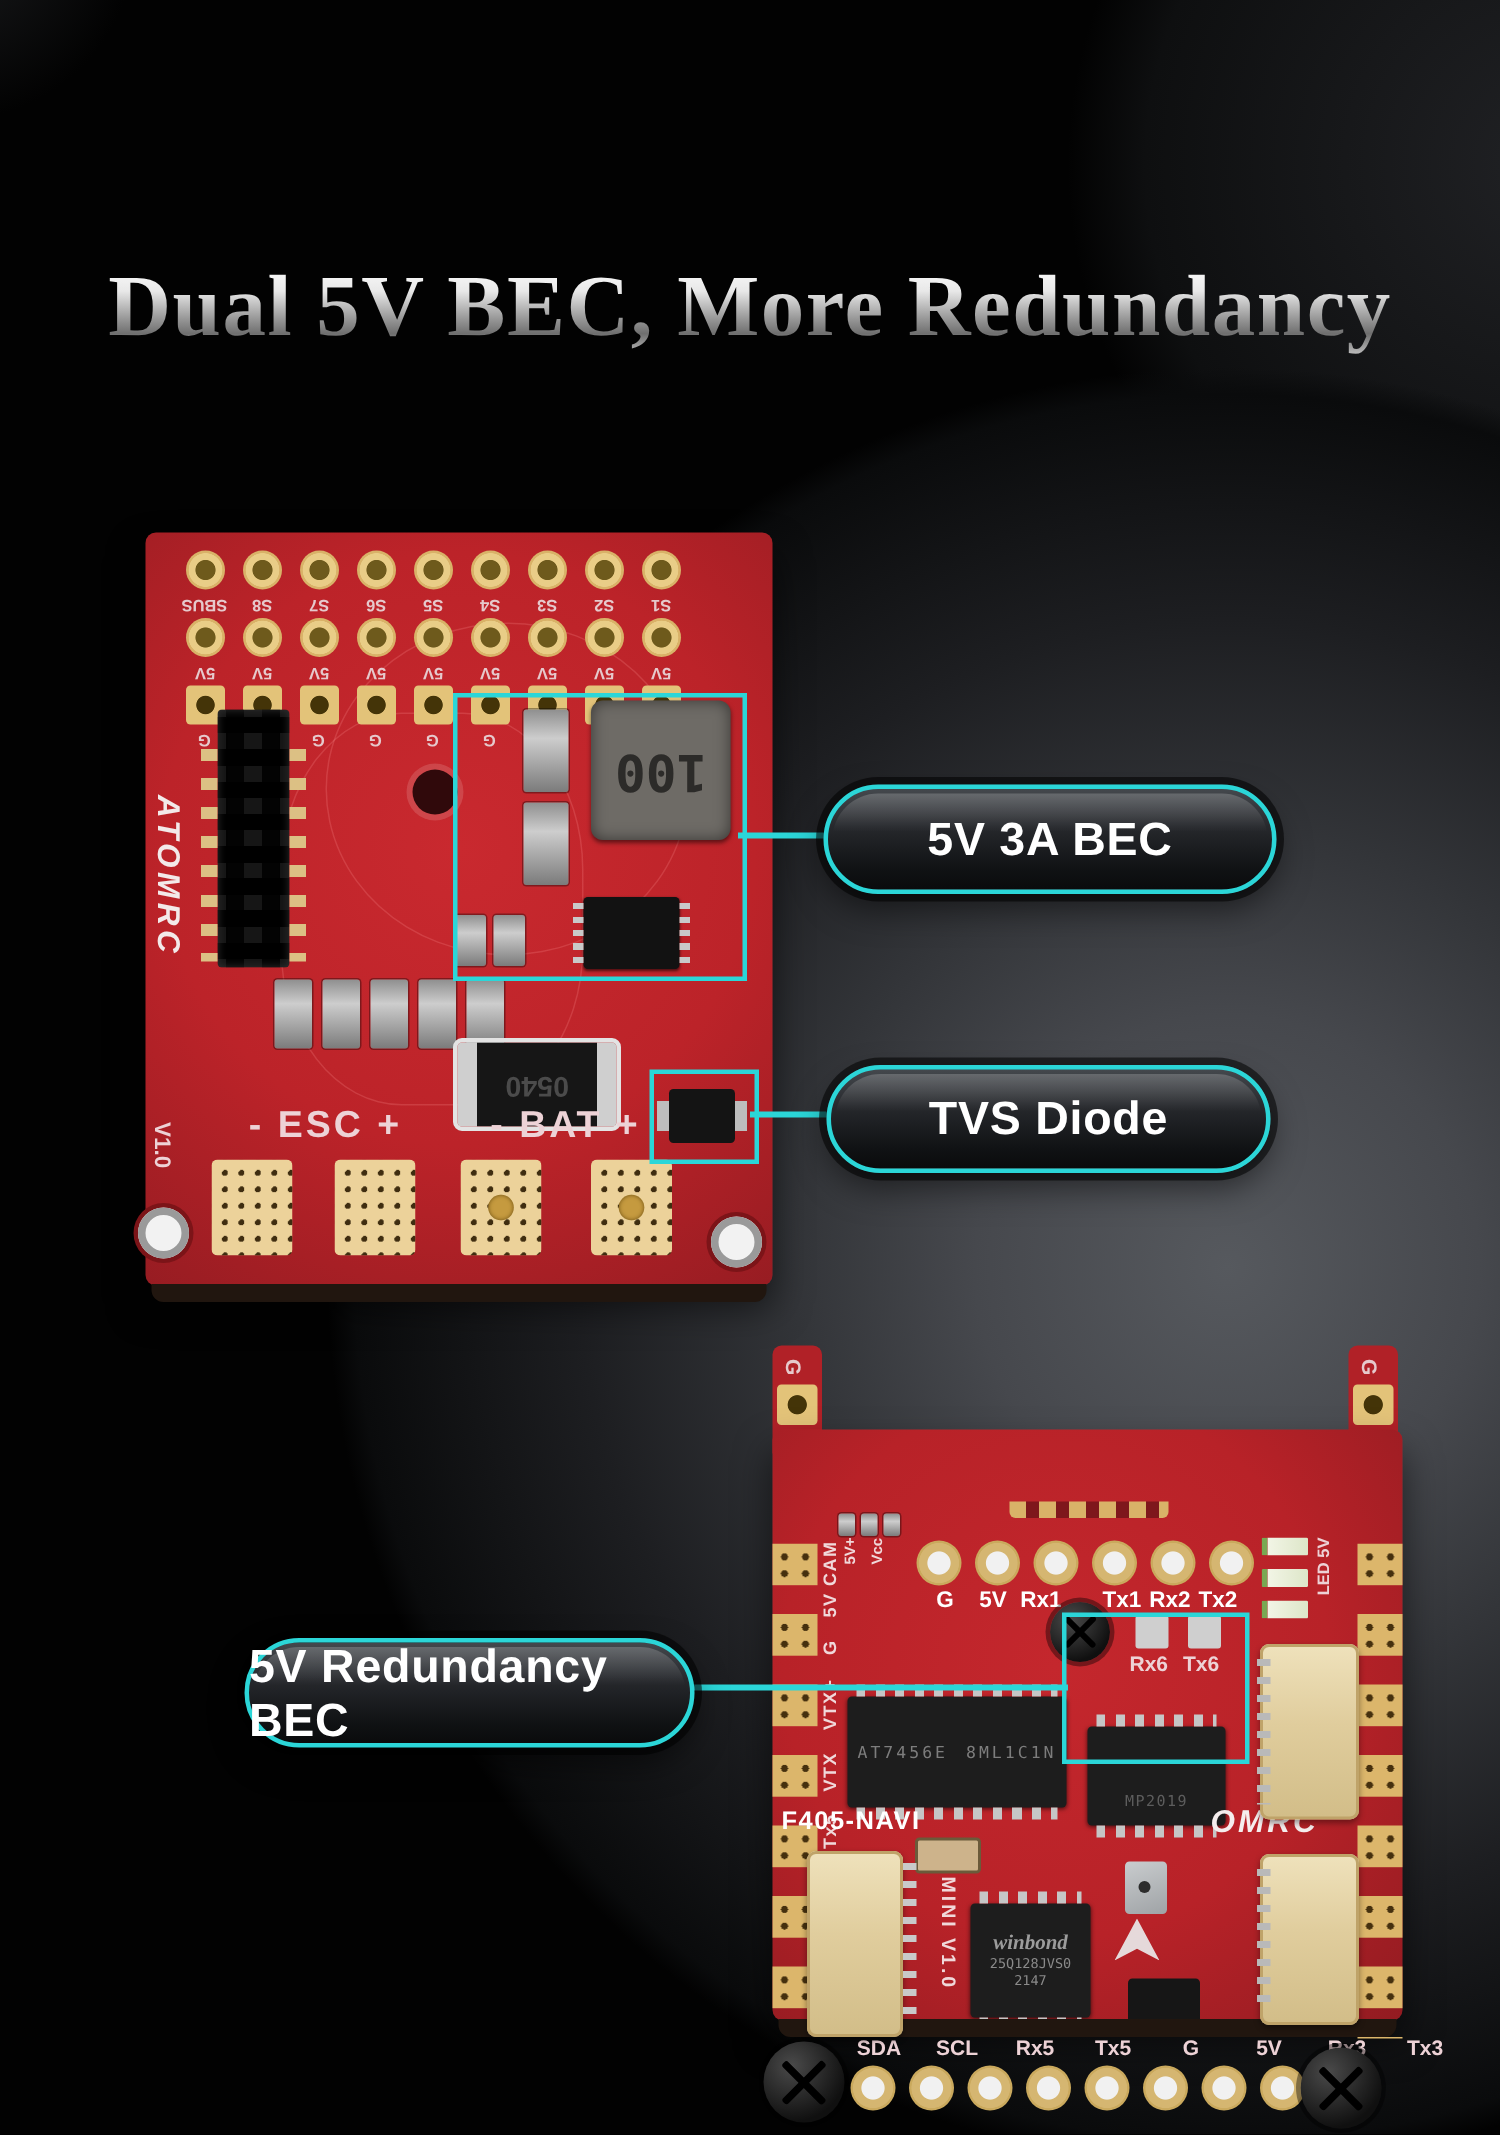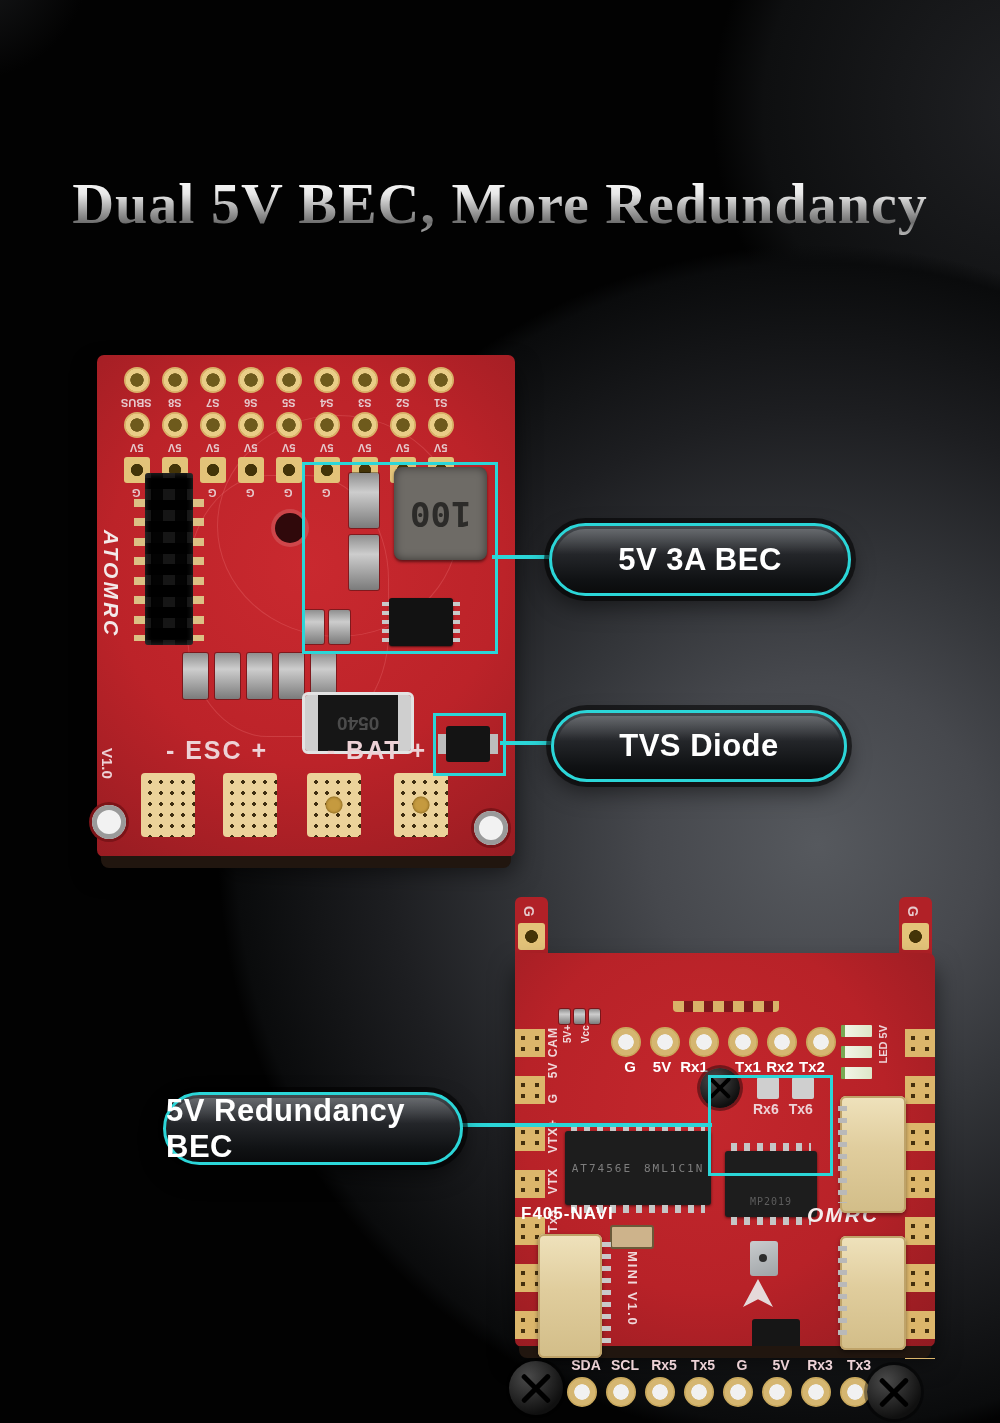--- a/index.html
+++ b/index.html
@@ -151,21 +151,21 @@
   #flash span{font-family:"DejaVu Sans Mono",monospace;font-size:9px;color:#8a8a8a;}
   #flash span:first-child{font-family:"Liberation Serif",serif;font-style:italic;font-weight:bold;font-size:14px;color:#9c9c9c;}
   .xtal{position:absolute;left:95px;top:272px;width:40px;height:20px;background:#cdb38b;border:2px solid #6b5a3a;border-radius:3px;}
   .baro{position:absolute;left:235px;top:288px;width:28px;height:35px;background:linear-gradient(160deg,#c9ccce,#9fa3a6);border-radius:3px;}
   .baro::after{content:"";position:absolute;left:9px;top:13px;width:8px;height:8px;border-radius:50%;background:#2c2c2c;}
   .arrow{position:absolute;left:228px;top:326px;width:30px;height:28px;background:#e9e9e9;
     clip-path:polygon(50% 0,100% 100%,50% 72%,0 100%);opacity:.92;}
   .reg{position:absolute;left:237px;top:366px;width:48px;height:36px;background:#161616;border-radius:3px;}
   .b2-mini{position:absolute;left:110px;top:298px;font-size:13px;font-weight:bold;color:#f0d8da;writing-mode:vertical-rl;letter-spacing:2px;}
   .b2-model{position:absolute;left:6px;top:251px;font-size:17px;font-weight:bold;color:#fff;letter-spacing:1px;}
-  .b2-botlbl{position:absolute;left:52px;top:404px;display:flex;gap:1px;}
+  .b2-botlbl{position:absolute;left:52px;top:404px;display:flex;gap:14px;}
   .b2-botlbl span{width:38px;text-align:center;font-size:14px;font-weight:bold;}
   .b2-botpads{position:absolute;left:52px;top:424px;display:flex;gap:9px;}
 </style>
 </head>
 <body>
 
 <div class="stage">
 
   <h1 class="title">
     <span class="ln">Dual 5V BEC, More Redundancy</span>
@@ -363,20 +363,26 @@
 
       <div class="chip pins-tb" id="osd">
 
       <span>AT7456E</span>
           <span>8ML1C1N</span>
         </div>
       <div class="chip pins-tb" id="becchip">
         <span>MP2019</span>
       </div>
       <div class="xtal"></div>
+      <div class="chip pins-tb" id="flash">
+
+      <span>winbond</span>
+          <span>25Q128JVS0</span>
+          <span>2147</span>
+        </div>
       <div class="b2-mini">MINI V1.0</div>
       <div class="b2-model">F405-NAVI</div>
       <div class="b2-brand">OMRC</div>
       <div class="baro"></div>
       <div class="arrow"></div>
       <div class="reg"></div>
 
       <div class="conn teeth-l" id="conn1"></div>
       <div class="conn teeth-l" id="conn2"></div>
       <div class="conn" id="conn3"></div>

